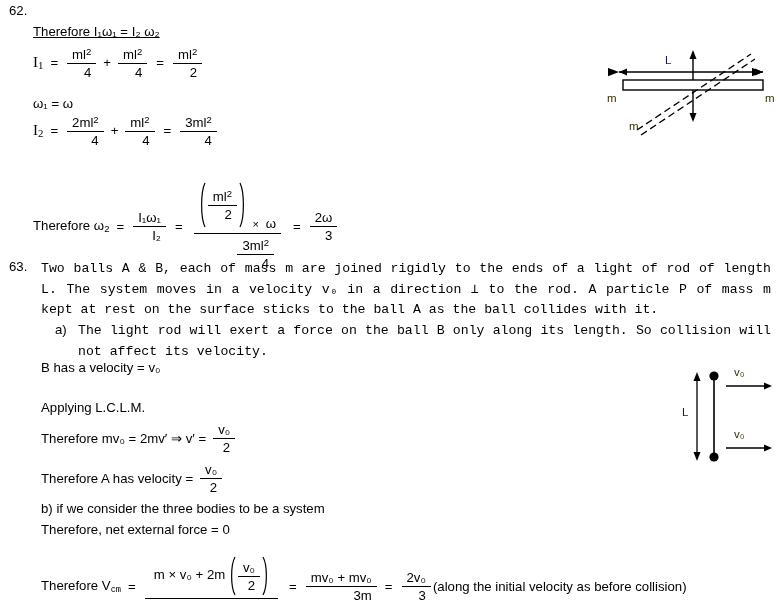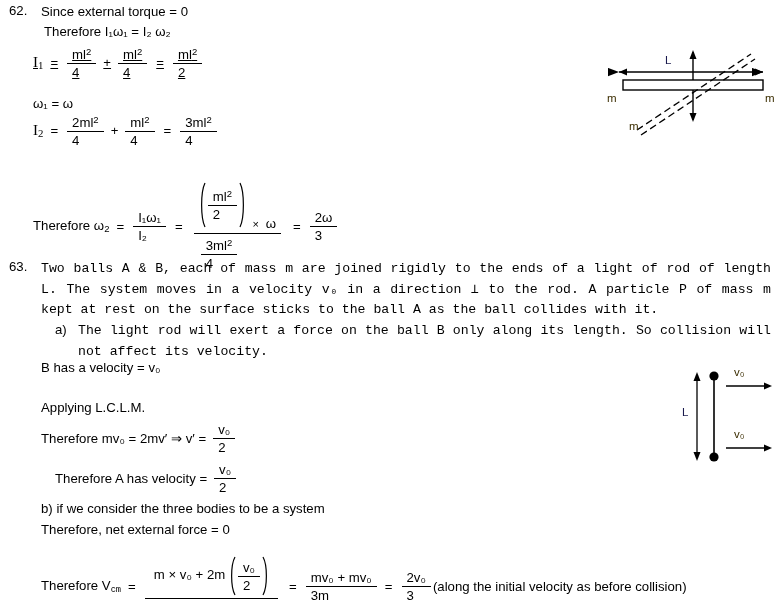--- a/index.html
+++ b/index.html
@@ -25,21 +25,21 @@
 
   
   .mathline { position: absolute; display: flex; align-items: center; white-space: nowrap; }
   .mathline > * { flex: 0 0 auto; }
   .op { margin: 0 5px; }
   .op-wide { margin: 0 7px; }
 
   .frac {
     display: inline-flex;
     flex-direction: column;
-    align-items: flex-start;
+    align-items: flex-end;
     vertical-align: middle;
     margin: 0 2px;
   }
   .frac > .num {
     padding: 0 5px 1px 5px;
     border-bottom: 1.3px solid #000;
     text-align: center;
   }
   .frac > .den {
     padding: 1px 5px 0 5px;
@@ -81,27 +81,26 @@
     font-family: Liberation Mono, monospace;
   }
 </style>
 </head>
 <body>
 
 <div class="page">
 
   <div class="qnum" style="left:9px; top:3px;">62.</div>
 
-  <div class="abs body-text" style="left:41px; top:3px;">Since external torque = 0</div>
-
-  <div class="mathline" style="left:44px; top:24px;">
+
+  <div class="mathline" style="left:33px; top:24px;text-decoration:underline;">
     <span>Therefore I₁ω₁ = I₂ ω₂</span>
   </div>
 
-  <div class="mathline" style="left:33px; top:46px;text-decoration:underline;">
+  <div class="mathline" style="left:33px; top:46px;">
     <span class="serif-I">
       <span>I</span><sub>1</sub>
     </span>
     <span class="op-wide">=</span>
     <span class="frac">
       <span class="num"><span>ml</span><sup>2</sup></span>
       <span class="den">4</span>
     </span>
     <span class="op">+</span>
     <span class="frac">
@@ -228,21 +227,21 @@
   <div class="abs body-text" style="left:41px; top:399px;">Applying L.C.L.M.</div>
 
   <div class="mathline" style="left:41px; top:422px;">
     <span>Therefore mv₀ = 2mv′ ⇒ v′ =</span>
     <span class="frac" style="margin-left:7px;">
       <span class="num">v₀</span>
       <span class="den">2</span>
     </span>
   </div>
 
-  <div class="mathline" style="left:41px; top:462px;margin-left:14px;">
+  <div class="mathline" style="left:41px; top:462px;">
     <span>Therefore A has velocity =</span>
     <span class="frac" style="margin-left:7px;">
       <span class="num">v₀</span>
       <span class="den">2</span>
     </span>
   </div>
 
   <div class="abs body-text" style="left:41px; top:500px;">b) if we consider the three bodies to be a system</div>
   <div class="abs body-text" style="left:41px; top:521px;">Therefore, net external force = 0</div>
 

